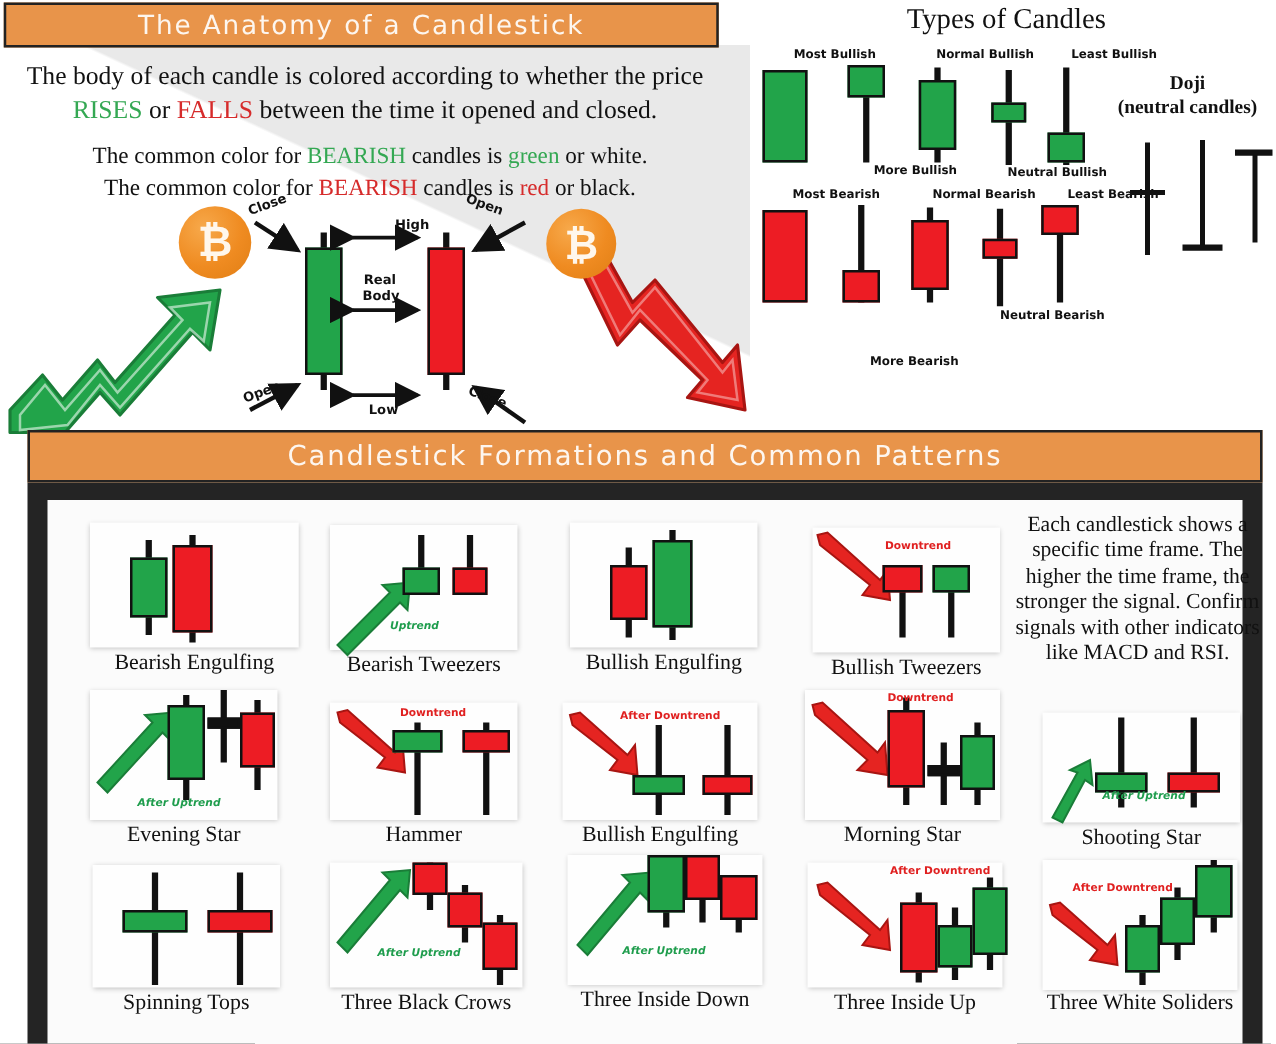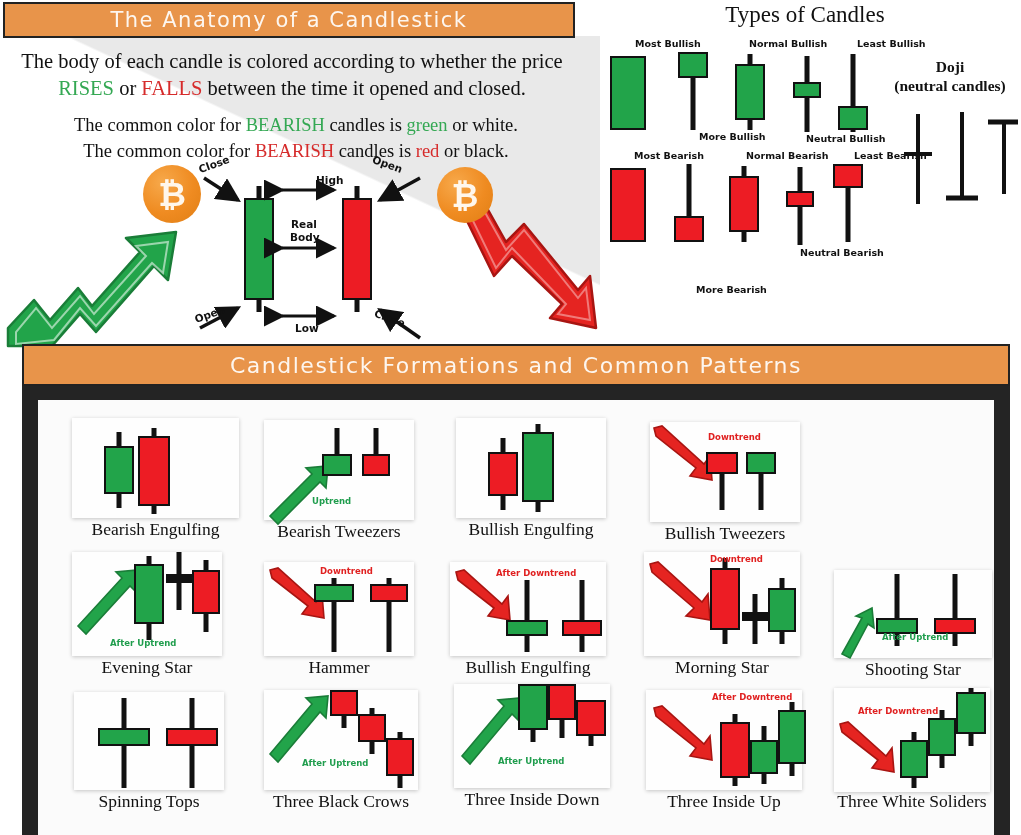--- a/index.html
+++ b/index.html
@@ -88,21 +88,21 @@
     box-shadow:0 1px 4px rgba(0,0,0,.22);
   }
   .card .cap{
     position:absolute;left:-14px;right:-14px;text-align:center;
     font-size:17.5px;color:#111;line-height:1.05;
   }
   .trendlbl{
     position:absolute;font-family:"DejaVu Sans", sans-serif;font-weight:bold;
     font-size:8.5px;white-space:nowrap;
   }
-  .trendlbl.up{color:#1f9d4d;}
+  .trendlbl.up{color:#1f9d4d;font-style:italic;}
   .trendlbl.dn{color:#e02020;}
 
   
   #info-text{
     position:absolute;left:812px;top:410px;width:196px;z-index:6;
     text-align:center;font-size:17.3px;line-height:1.18;color:#111;
   }
 
   svg{display:block;overflow:visible;}
 </style>
@@ -252,20 +252,21 @@
       <line x1="104" y1="10" x2="104" y2="82" stroke="#111" stroke-width="4"></line>
       <line x1="88" y1="10" x2="118" y2="10" stroke="#111" stroke-width="5"></line>
     </g>
   </svg>
 
   <div id="dark-panel"></div>
   <div id="panel-inner"></div>
 
   <div class="banner" id="banner-bottom">Candlestick Formations and Common Patterns</div>
 
+  <div id="info-text">Each candlestick shows a specific time frame.  The higher the time frame, the stronger the signal. Confirm signals with other indicators like MACD and RSI.</div>
 
   <div class="card" style="left:72px;top:418px;width:167px;height:128px;">
     <div class="fig" style="height:100px;">
       <div class="candle" style="left:32px;top:14px;width:30px;height:76px;">
         <div class="wick" style="top:0;width:5px;height:76px;"></div>
         <div class="body up" style="top:14px;height:48px;"></div>
       </div>
       <div class="candle" style="left:66px;top:10px;width:32px;height:86px;">
         <div class="wick" style="top:0;width:5px;height:86px;"></div>
         <div class="body dn" style="top:8px;height:70px;"></div>

